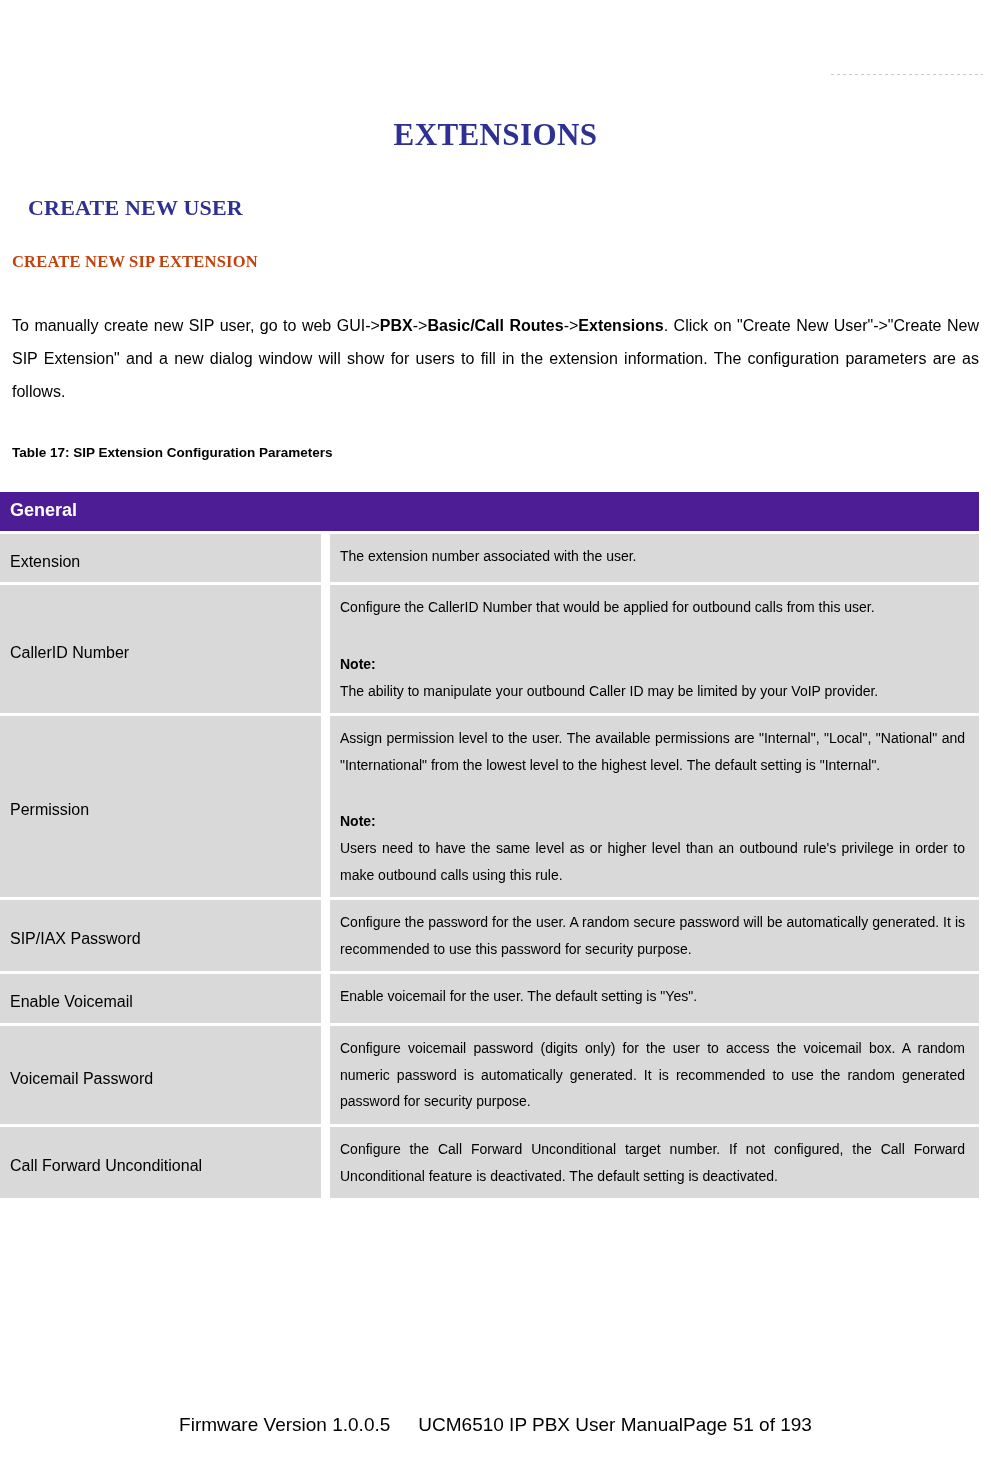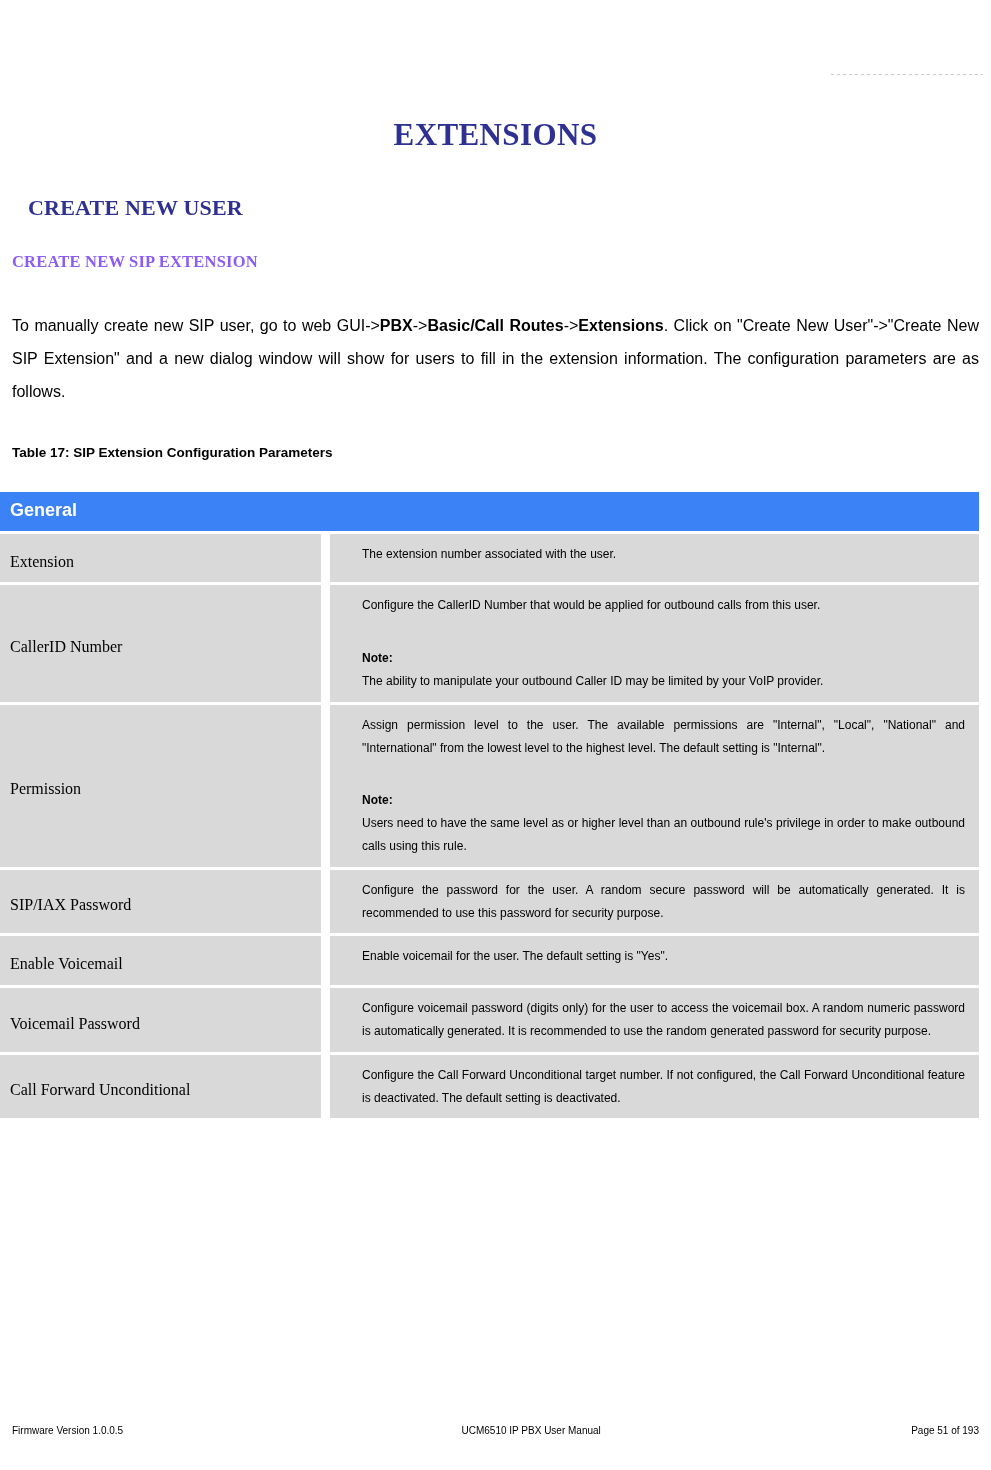--- a/index.html
+++ b/index.html
@@ -67,21 +67,21 @@
     color: #2e3192;
     margin: 44px 0 0 16px;
     line-height: 1.1;
     letter-spacing: 0.2px;
   }
 
   h3.section-h2 {
     font-family: "Liberation Serif", serif;
     font-size: 16.5px;
     font-weight: bold;
-    color: #8b5cf6;
+    color: #c2410c;
     margin: 33px 0 0 0;
     line-height: 1.1;
     letter-spacing: 0.2px;
   }
 
   p.body-para {
     font-size: 16px;
     line-height: 2.05;
     text-align: justify;
     margin: 39px 0 0 0;
@@ -100,41 +100,40 @@
   
   .param-table {
     position: absolute;
     left: 0;
     top: 492px;
     width: 979px;
     border-collapse: separate;
     border-spacing: 0;
   }
   .param-table .grp-head {
-    background: #3b82f6;
+    background: #4c1d95;
     color: #ffffff;
     font-size: 18px;
     font-weight: bold;
     padding: 8px 10px 9px 10px;
     line-height: 1.2;
   }
   .param-table td.label-cell {
     background: #d9d9d9;
     width: 303px;
     vertical-align: middle;
     font-size: 16px;
     padding: 16px 8px 8px 10px;
     line-height: 1.55;
-    font-family: Liberation Serif, serif;
   }
   .param-table td.desc-cell {
     background: #d9d9d9;
     vertical-align: top;
-    font-size: 12px;
-    padding: 9px 14px 9px 32px;
+    font-size: 14px;
+    padding: 9px 14px 9px 10px;
     line-height: 1.9;
     text-align: justify;
   }
   .param-table tr.spacer-row td {
     background: #ffffff;
     height: 3px;
     padding: 0;
     font-size: 0;
     line-height: 0;
   }
@@ -147,24 +146,23 @@
   .desc-cell .note-label { font-weight: bold; display: block; margin-top: 30px; }
   .desc-cell .blockline { display: block; }
 
   
   .page-footer {
     position: absolute;
     left: 12px;
     bottom: 34px;
     width: 967px;
     display: flex;
-    justify-content: space-between;
+    justify-content: center;
     align-items: baseline;
-    font-size: 10px;
-    gap: 36px;
+    font-size: 19px;
   }
   .page-footer .foot-left  { text-align: left; }
   .page-footer .foot-mid   { text-align: center; padding-left: 28px; }
   .page-footer .foot-right { text-align: right; }
 </style>
 </head>
 <body>
 
 <div class="page-header">
   <div class="logo-rule"></div>

